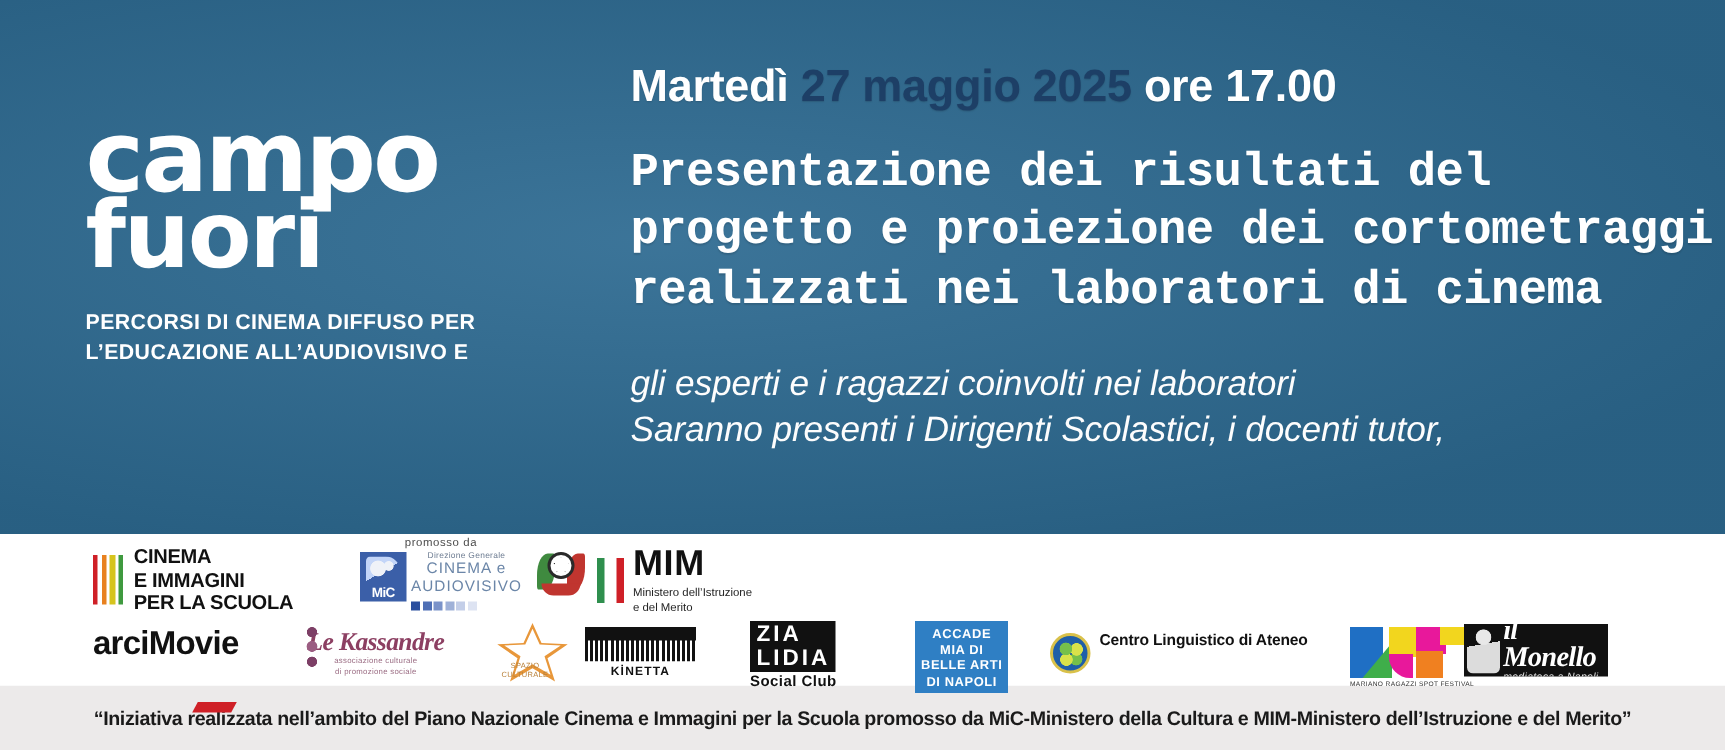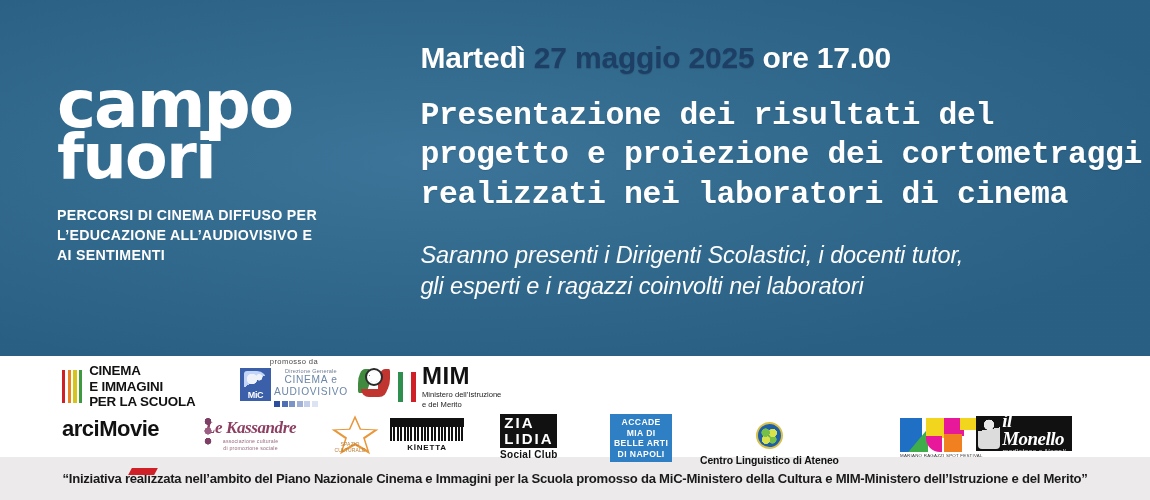--- a/index.html
+++ b/index.html
@@ -286,21 +286,21 @@
 
   
   .abana {
     background: #2f7fc4; color: #ffffff; padding: 3px 4px;
     font-family: "Liberation Sans", sans-serif;
     font-weight: 700; font-size: 8.6px; line-height: 1.22;
     letter-spacing: 0.4px; text-align: center;
   }
 
   
-  .cla { display: flex; align-items: center; gap: 6px; flex-direction: column; }
+  .cla { display: flex; gap: 6px; }
   .cla-seal {
     width: 27px; height: 27px; border-radius: 50%;
     background: #1f5fa8;
     border: 2px solid #d9c14a;
     position: relative; overflow: hidden;
   }
   .cla-seal::before {
     content: ""; position: absolute; left: 50%; top: 50%;
     width: 17px; height: 17px; transform: translate(-50%,-50%);
     background:
@@ -372,36 +372,35 @@
 <div id="poster">
 
   <div class="hero">
 
     <div class="brand">
       <div class="brand-word l2">campo</div>
       <div class="brand-word l1">fuori</div>
       <div class="brand-tagline">
         <div>PERCORSI DI CINEMA DIFFUSO PER</div>
         <div>L’EDUCAZIONE ALL’AUDIOVISIVO E</div>
-        <div>AI SENTIMENTI</div>
       </div>
     </div>
 
     <div class="copy">
       <div class="dateline"><span>Martedì</span><span> </span><span class="accent">27 maggio 2025</span><span> </span><span>ore 17.00</span></div>
 
       <div class="headline">
         <div>Presentazione dei risultati del</div>
         <div>progetto e proiezione dei cortometraggi</div>
         <div>realizzati nei laboratori di cinema</div>
       </div>
 
       <div class="subnote">
+        <div>gli esperti e i ragazzi coinvolti nei laboratori</div>
         <div>Saranno presenti i Dirigenti Scolastici, i docenti tutor,</div>
-        <div>gli esperti e i ragazzi coinvolti nei laboratori</div>
       </div>
     </div>
   </div>
 
   <div class="logos">
 
     <div class="logo-slot" style="left:62px; top:7px;">
       <div class="cis">
         <div class="cis-bars">
           <i style="background:#cf2027"></i>

